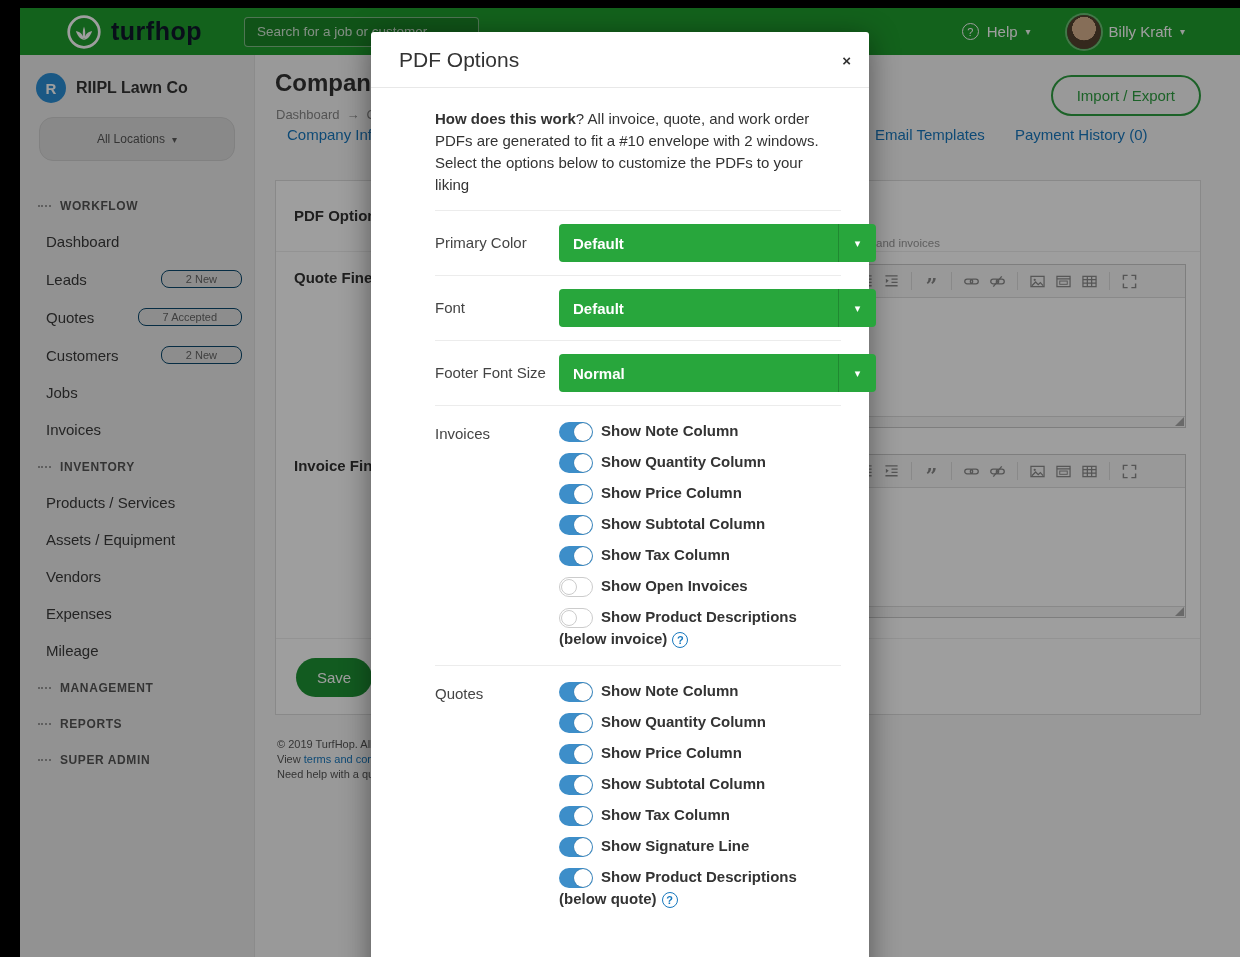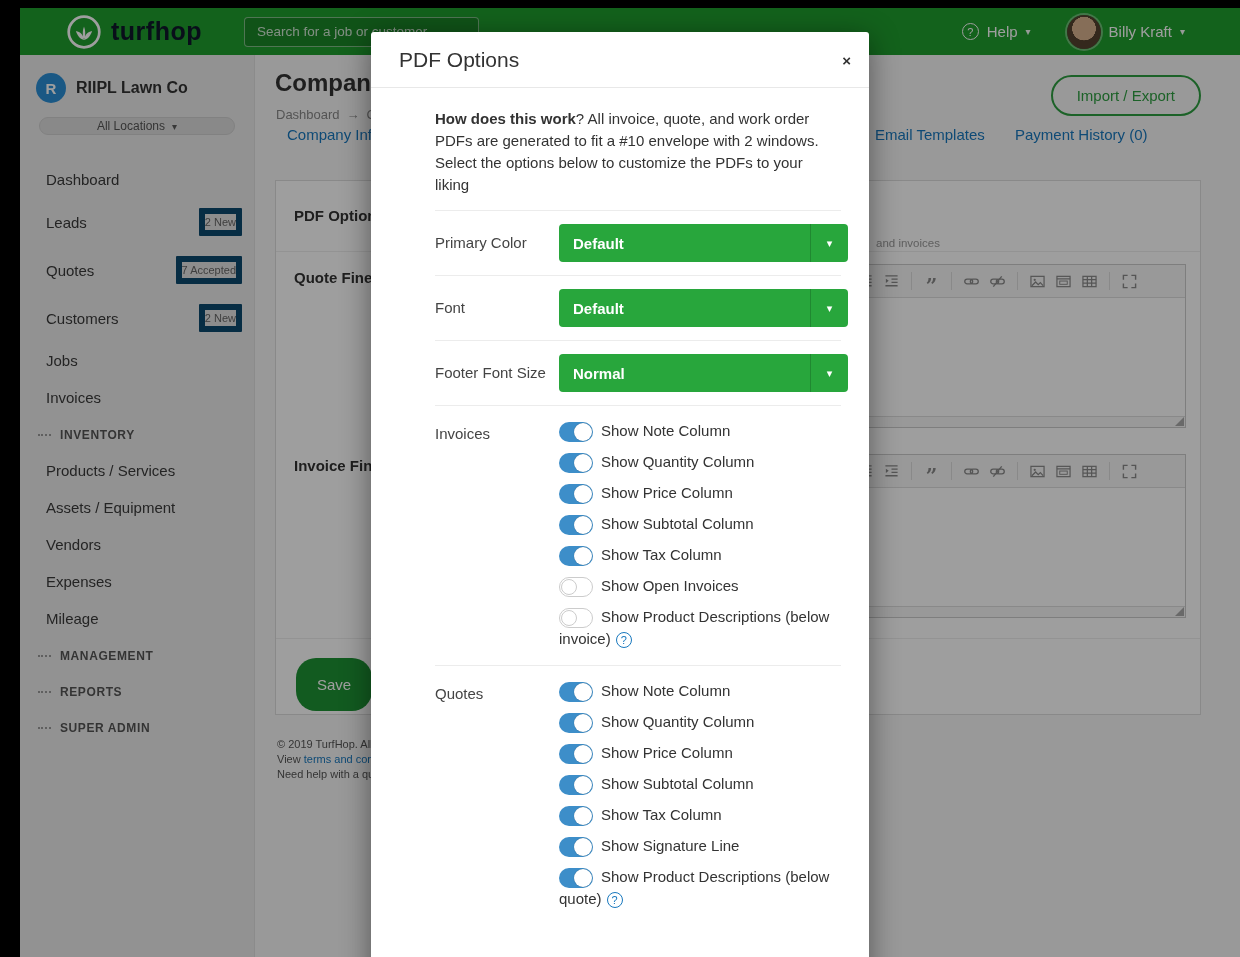--- a/index.html
+++ b/index.html
@@ -33,29 +33,29 @@
             box-shadow:0 0 0 2px rgba(255,255,255,.35); }
 
   
   .sidebar { position:absolute; left:0; top:47px; width:235px; bottom:0; background:#ececec;
              border-right:1px solid #e0e0e0; }
   .company { display:flex; align-items:center; gap:10px; padding:18px 16px 12px; }
   .company-logo { width:30px; height:30px; border-radius:50%; background:#2b8fd6; color:#fff;
                   font-weight:700; font-size:15px; display:flex; align-items:center; justify-content:center; }
   .company-name { font-size:16px; font-weight:700; color:#333; }
   .locations { display:flex; align-items:center; justify-content:center; gap:7px;
-               margin:2px auto 0; width:196px; height:18px; border-radius:14px;
+               margin:2px auto 0; width:196px; height:44px; border-radius:14px;
                background:#dedede; border:1px solid #d0d0d0; color:#555; font-size:12px; cursor:pointer; }
   .nav { margin-top:26px; }
   .nav-section { display:flex; align-items:center; gap:9px; padding:12px 18px 10px; }
   .dash-icon { width:13px; border-top:2px dotted #999; }
   .nav-section-label { font-size:12px; font-weight:700; color:#555; letter-spacing:.6px; }
   .nav-item { display:flex; align-items:center; padding:10px 12px 10px 26px; font-size:15px; color:#3a3a3a; cursor:pointer; }
-  .badge { margin-left:auto; background:#e4e4e4; border:6px solid #0c4a6e; border-radius:1px;
-           font-size:11px; color:#666; padding:2px 0; white-space:nowrap; }
+  .badge { margin-left:auto; background:#e4e4e4; border:1px solid #0c4a6e; border-radius:8px;
+           font-size:11px; color:#666; padding:2px 24px; white-space:nowrap; }
 
   
   .main { position:absolute; left:235px; top:47px; right:0; bottom:0; background:#f7f7f7; }
   .page-title { position:absolute; left:20px; top:14px; font-size:24px; font-weight:700; color:#333; }
   .breadcrumb { position:absolute; left:21px; top:52px; font-size:13px; color:#888;
                 display:flex; gap:7px; align-items:center; }
   .breadcrumb a { color:#888; cursor:pointer; text-decoration:none; }
   .import-export { position:absolute; right:39px; top:20px; height:41px; padding:4px 24px;
                    border-radius:21px; border:2px solid #2e9e41; background:#f7f7f7;
                    color:#2e9e41; font-size:15px; cursor:pointer; }
@@ -80,51 +80,51 @@
   .tb-icon { width:23px; height:23px; display:flex; align-items:center; justify-content:center;
              border-radius:2px; cursor:pointer; }
   .tb-sep { width:1px; height:18px; background:#ddd; margin:0 5px; }
   .tb-quote { font-family:"DejaVu Serif", serif; font-size:20px; font-weight:700; color:#8a8a8a;
               line-height:10px; padding-top:9px; }
   .editor-body { height:118px; background:#fff; cursor:text; }
   .editor-foot { height:11px; background:#f7f7f7; border-top:1px solid #ddd; position:relative; }
   .resize-handle { position:absolute; right:1px; bottom:1px; width:0; height:0;
                    border-left:9px solid transparent; border-bottom:9px solid #aaa; cursor:se-resize; }
 
-  .save { position:absolute; left:20px; top:477px; width:76px; height:53px; border-radius:20px;
+  .save { position:absolute; left:20px; top:477px; width:76px; height:39px; border-radius:20px;
           background:#1d9334; border:none; color:#fff; font-size:15px; cursor:pointer; }
 
   .footer { position:absolute; left:22px; top:682px; font-size:11px; color:#555; line-height:15px; }
   .flink { color:#1878be; cursor:pointer; text-decoration:none; }
 
   
   .overlay { position:absolute; inset:0; background:rgba(0,0,0,.38); z-index:5; }
   .modal { position:absolute; left:371px; top:32px; width:498px; height:1200px; background:#fff;
            border-radius:3px; box-shadow:0 6px 30px rgba(0,0,0,.45); z-index:10; }
   .modal-header { display:flex; justify-content:space-between; align-items:center;
                   padding:16px 18px 15px 28px; border-bottom:1px solid #e8e8e8; }
   .modal-title { font-size:21px; font-weight:400; color:#333; }
   .modal-close { background:none; border:none; font-size:15px; font-weight:700; color:#333; cursor:pointer; }
   .modal-body { padding:0 28px;margin-left:36px; }
   .intro { margin:20px 0 14px; font-size:15px; line-height:22px; color:#333; }
   .intro b { font-weight:700; }
 
   .m-row { border-top:1px solid #ececec; display:grid; grid-template-columns:124px 1fr; }
   .select-row { padding:13px 0; align-items:center; }
   .m-label { font-size:15px; color:#444; line-height:20px; }
-  .dropdown { position:relative; width:289px; height:38px; background:#28a63c; border:none;
+  .dropdown { position:relative; width:317px; height:38px; background:#28a63c; border:none;
               border-radius:4px; color:#fff; font-size:15px; font-weight:700; text-align:left;
               padding:0 48px 0 14px; cursor:pointer; }
   .dd-caret { position:absolute; right:0; top:0; width:38px; height:100%;
               display:flex; align-items:center; justify-content:center;
               border-left:1px solid rgba(0,0,0,.18); font-size:11px; }
 
   .toggle-row { padding:14px 0 6px; }
   .toggle-row .m-label { padding-top:4px; }
-  .toggle-line { margin-bottom:9px; line-height:22px; font-size:15px; color:#333; }
+  .toggle-line { margin-bottom:9px; line-height:22px; font-size:15px; color:#333;font-weight:bold; }
   .switch { position:relative; display:inline-block; width:34px; height:20px; border-radius:11px;
             vertical-align:middle; margin-right:8px; cursor:pointer; }
   .switch.on { background:#3d8ec9; }
   .switch.off { background:#fff; border:1px solid #ccc; }
   .knob { position:absolute; border-radius:50%; background:#fff; }
   .on .knob { top:1px; right:1px; width:18px; height:18px; box-shadow:0 0 1px rgba(0,0,0,.4); }
   .off .knob { top:1px; left:1px; width:16px; height:16px; border:1px solid #ccc; }
   .q-icon { display:inline-flex; width:16px; height:16px; border:1px solid #1878be; border-radius:50%;
             color:#1878be; font-size:11px; align-items:center; justify-content:center;
             margin-left:5px; vertical-align:middle; cursor:pointer; }
@@ -164,20 +164,24 @@
   <aside class="sidebar">
     <div class="company">
       <span class="company-logo">R</span>
       <span class="company-name">RIIPL Lawn Co</span>
     </div>
     <button class="locations">
       <span>All Locations</span>
       <span class="caret">▾</span>
     </button>
     <nav class="nav">
+        <div class="nav-section">
+    <span class="dash-icon"></span>
+    <span class="nav-section-label">WORKFLOW</span>
+  </div>
         <div class="nav-item">
     <span>Dashboard</span>
 
   </div>
         <div class="nav-item">
     <span>Leads</span>
     <span class="badge">2 New</span>
   </div>
         <div class="nav-item">
     <span>Quotes</span>

